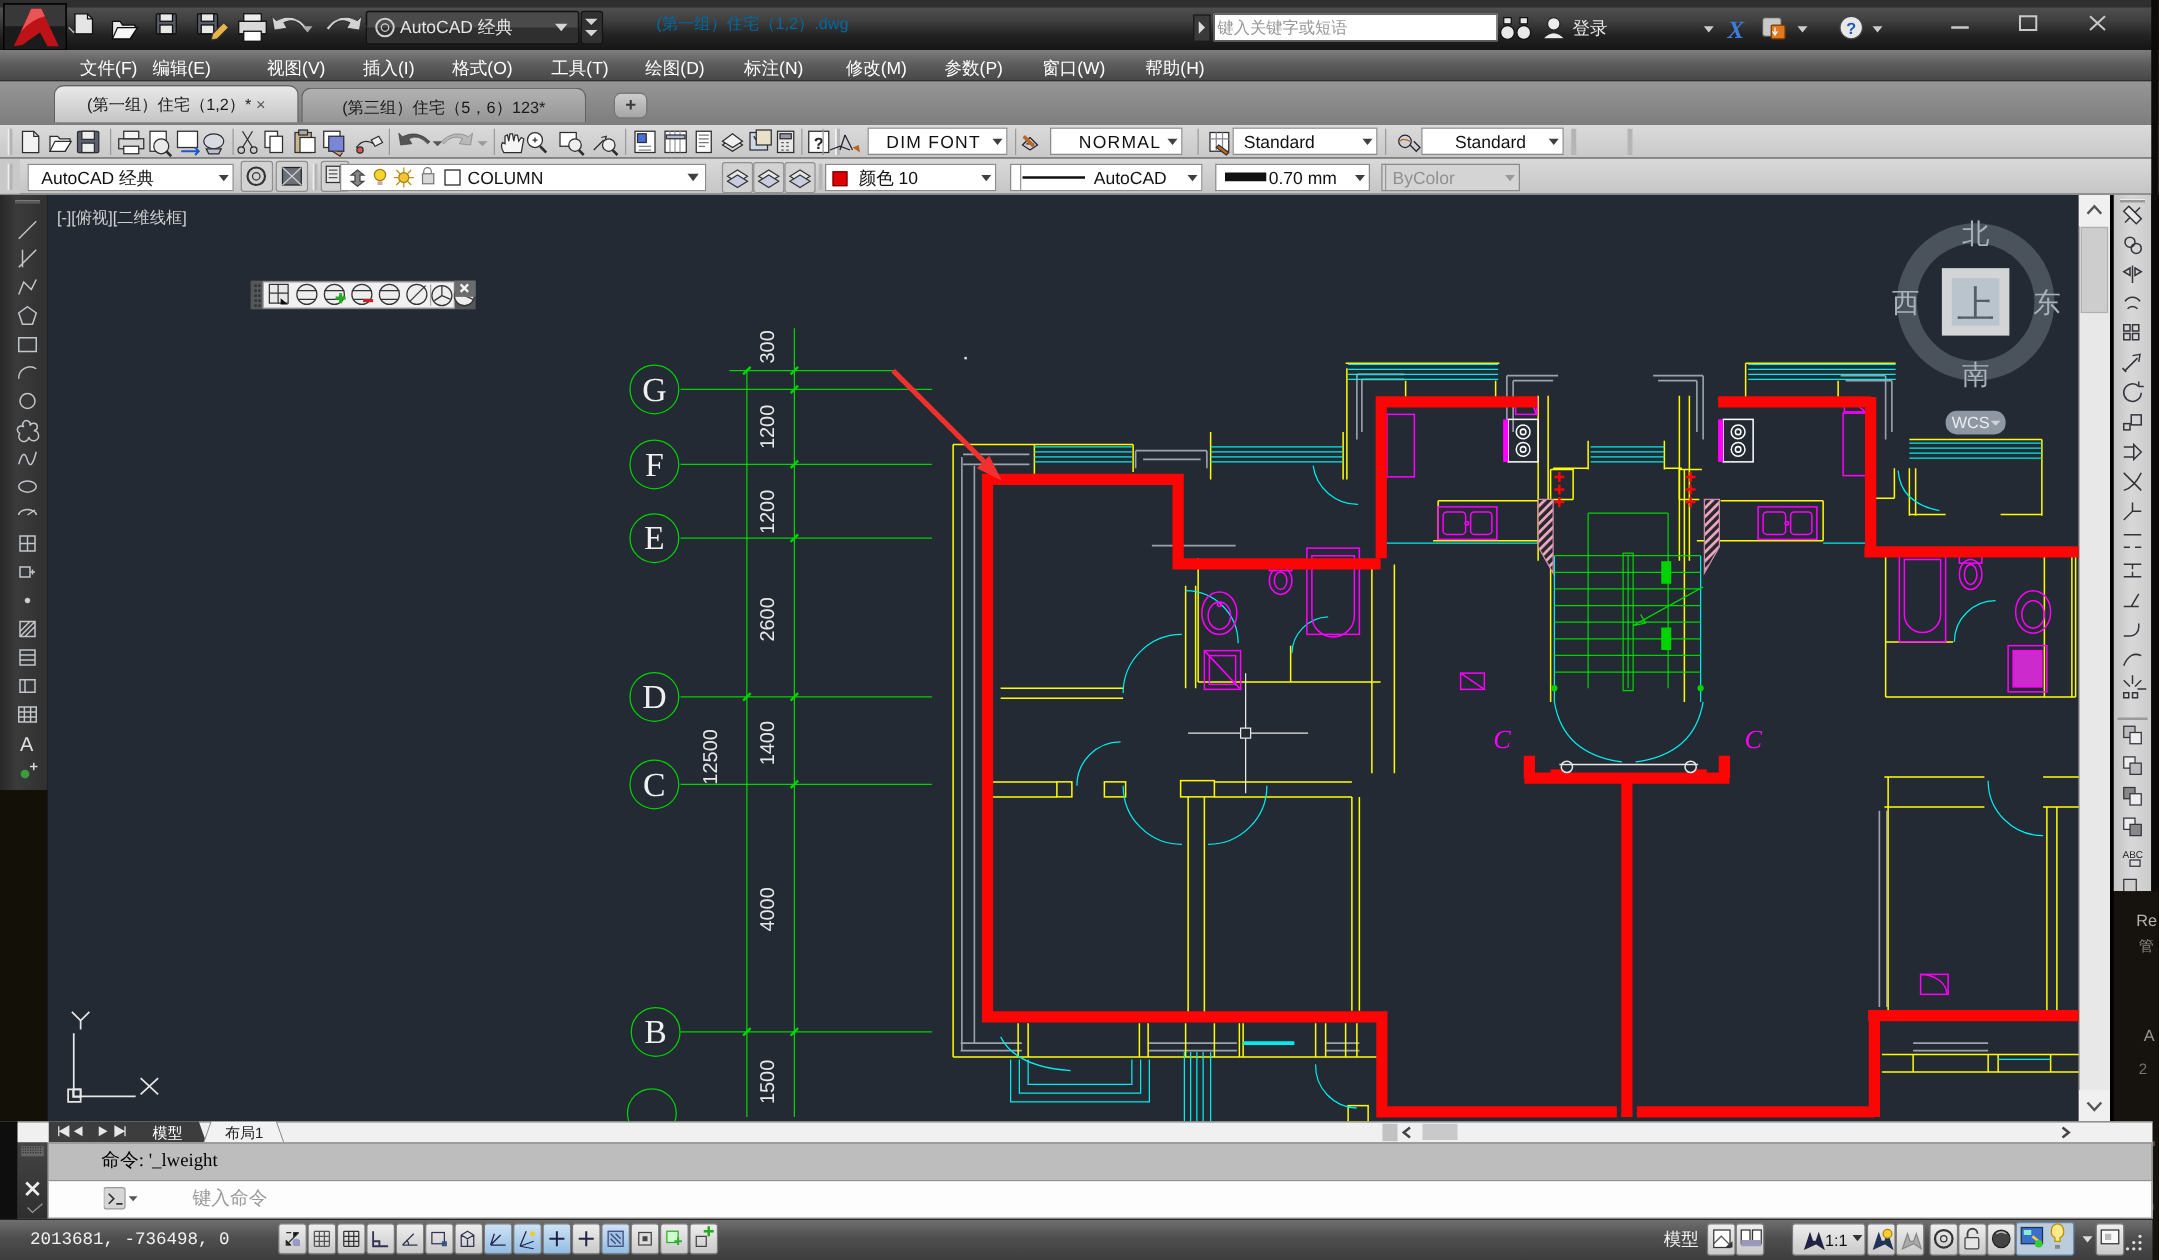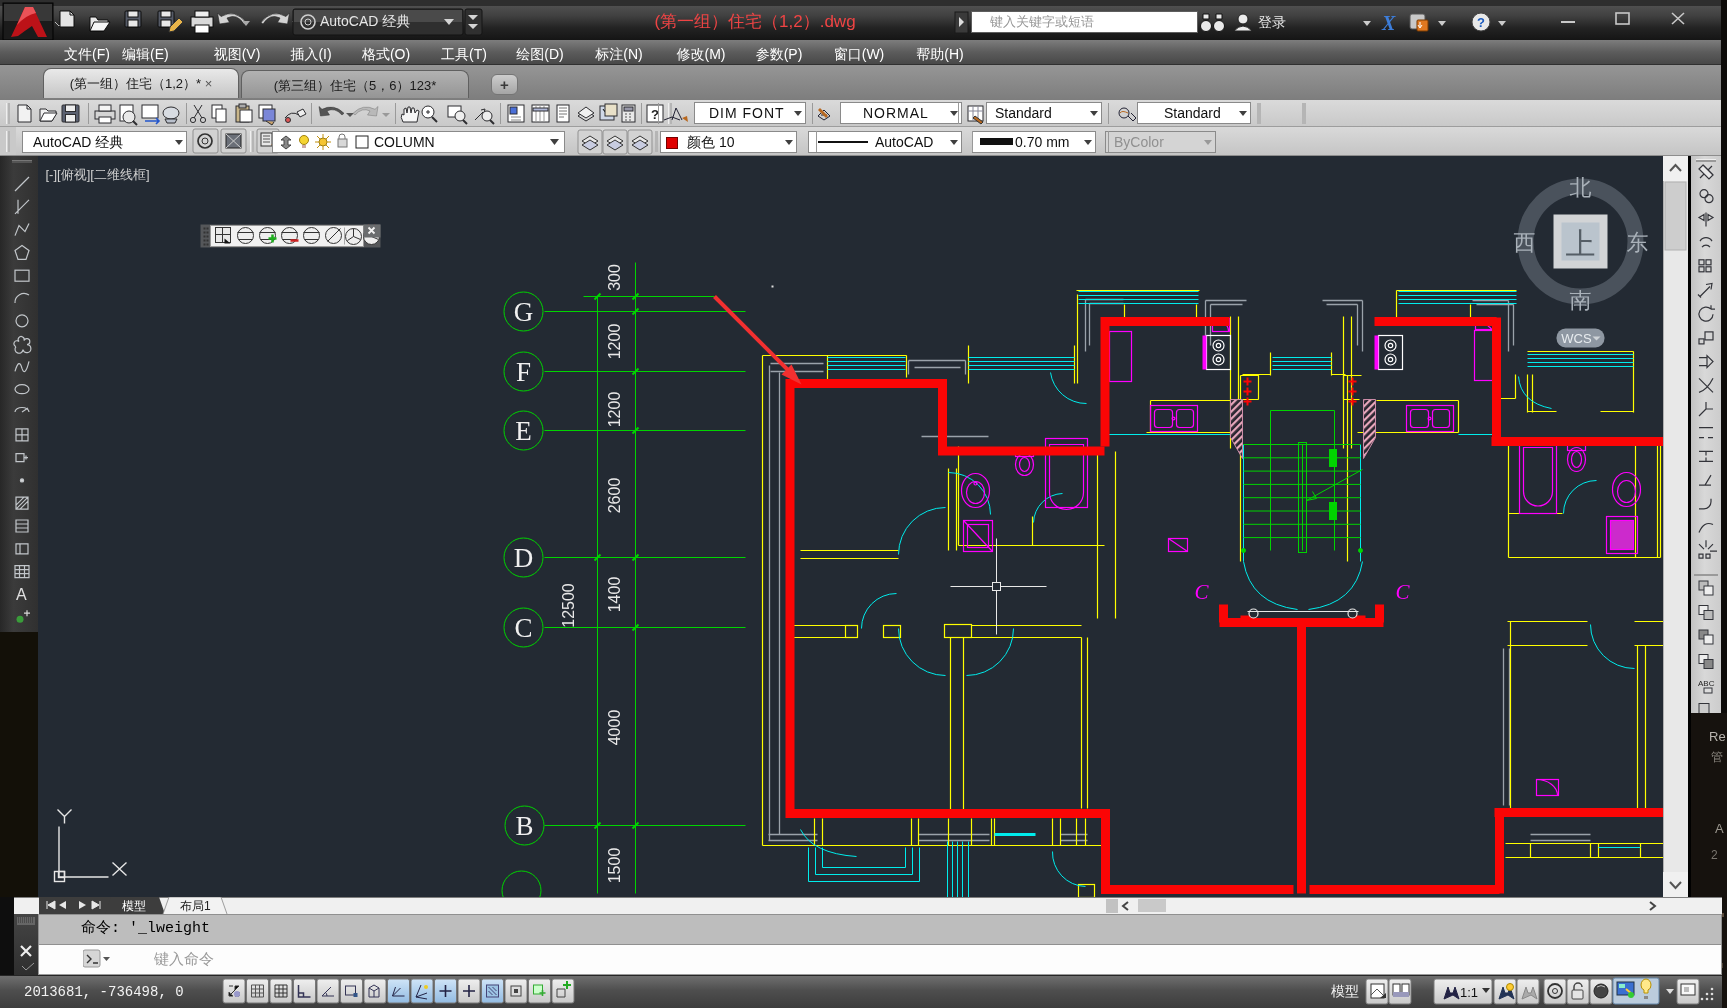--- a/index.html
+++ b/index.html
@@ -20,21 +20,21 @@
 .combo .car{position:absolute;right:3px;top:8px;width:0;height:0;border-left:4px solid transparent;border-right:4px solid transparent;border-top:5px solid #3f3f3f}
 #leftpal{left:0;top:156px;width:38px;height:476px;background:linear-gradient(90deg,#272727,#3b3b3b 35%,#303030)}
 #leftunder{left:0;top:632px;width:38px;height:265px;background:#131008}
 #canvas{left:38px;top:156px;width:1625px;height:741px;background:#232a33}
 #vscroll{left:1663px;top:156px;width:25px;height:741px;background:#e8e8e8;border-left:1px solid #b0b0b0}
 #rtool{left:1691px;top:156px;width:30px;height:557px;background:linear-gradient(90deg,#c3c3c3,#d8d8d8 45%,#cccccc)}
 #rtoolunder{left:1691px;top:713px;width:31px;height:295px;background:#171310}
 #redge{left:1721px;top:0;width:6px;height:1008px;background:#0d0b09}
 #tabstrip{left:0;top:897px;width:1722px;height:17px;background:#f0f0f0;border-top:1px solid #7e7e7e}
 #cmdwin{left:14px;top:914px;width:1708px;height:61px;background:#bdbdbd}
-#cmdline1{left:38px;top:914px;width:1684px;height:31px;background:#bdbdbd;border:1px solid #909090;color:#000;font-size:15px;font-family:Liberation Mono, monospace;line-height:28px;padding-left:42px}
+#cmdline1{left:38px;top:914px;width:1684px;height:31px;background:#bdbdbd;border:1px solid #909090;color:#000;font-size:15px;font-family:Liberation Serif, serif;line-height:28px;padding-left:42px}
 #cmdline2{left:38px;top:945px;width:1684px;height:30px;background:#fdfdfd;border:1px solid #9a9a9a;border-top:none;color:#9a9a9a;font-size:15px;line-height:28px}
 #cmdleft{left:14px;top:914px;width:24px;height:61px;background:linear-gradient(#454545,#2e2e2e)}
 #cmdfar{left:0;top:897px;width:14px;height:111px;background:#0e0e0e}
 #statusbar{left:0;top:975px;width:1722px;height:33px;background:linear-gradient(#6f6f6f,#4e4e4e 45%,#3d3d3d);border-top:1px solid #262626;color:#f2f2f2}
 </style></head>
 <body>
 <div id="app">
 <div class="abs" id="titlebar"></div>
     <div class="abs" id="topstrip"></div>
 <svg class="abs" style="left:0;top:0" width="1727" height="40" viewBox="0 0 1727 40">
@@ -98,22 +98,22 @@
       <path d="M1420 22 v5 m-2 -2 l2 3 2 -3" stroke="#fff" fill="none"></path>
       <path d="M1438 21 l4 5 4-5" fill="#ccc"></path>
       <circle cx="1481" cy="22" r="9" fill="#e8e8e8" stroke="#444"></circle>
       <text x="1477" y="27" font-size="13" font-weight="bold" fill="#1a5abf">?</text>
       <path d="M1498 21 l4 5 4-5" fill="#ccc"></path>
       <path d="M1561 22 h14" stroke="#c9c9c9" stroke-width="2"></path>
       <rect x="1616" y="13" width="13" height="11" fill="none" stroke="#c9c9c9" stroke-width="1.6"></rect>
       <path d="M1672 13 l12 11 m0 -11 l-12 11" stroke="#c9c9c9" stroke-width="1.6"></path>
     </svg>
 <div class="abs" style="left:320px;top:13px;color:#e6e6e6;font-size:14px">AutoCAD 经典</div>
-    <div class="abs" style="left:525px;top:10px;width:460px;text-align:center;color:#ef4444;font-size:17px">(第一组）住宅（1,2）.dwg</div>
-    <div class="abs" style="left:971px;top:11px;width:227px;height:22px;background:#fff;border:1px solid #5e5e5e;color:#969696;font-size:13px;line-height:20px;padding-left:18px">键入关键字或短语</div>
+    <div class="abs" style="left:525px;top:10px;width:460px;text-align:left;color:#0369a1;font-size:13px">(第一组）住宅（1,2）.dwg</div>
+    <div class="abs" style="left:971px;top:11px;width:227px;height:22px;background:#fff;border:1px solid #5e5e5e;color:#969696;font-size:13px;line-height:20px;padding-left:2px">键入关键字或短语</div>
     <div class="abs" style="left:1258px;top:14px;color:#e8e8e8;font-size:14px">登录</div>
     <div class="abs" id="menubar" style="display:block">
       <span style="position:absolute;left:47px;top:3px;width:80px;text-align:center">文件(F)</span>
       <span style="position:absolute;left:122px;top:3px;width:80px;text-align:left">编辑(E)</span>
       <span style="position:absolute;left:197px;top:3px;width:80px;text-align:center">视图(V)</span>
       <span style="position:absolute;left:271px;top:3px;width:80px;text-align:center">插入(I)</span>
       <span style="position:absolute;left:346px;top:3px;width:80px;text-align:center">格式(O)</span>
       <span style="position:absolute;left:424px;top:3px;width:80px;text-align:center">工具(T)</span>
       <span style="position:absolute;left:500px;top:3px;width:80px;text-align:center">绘图(D)</span>
       <span style="position:absolute;left:579px;top:3px;width:80px;text-align:center">标注(N)</span>
@@ -255,21 +255,21 @@
         <path d="M968 11 h15 m-10 -5 v15 m5 -15 v15" stroke="#889"></path>
         <path d="M975 16 l8 6 -2 2 -8 -6 z" fill="#b86820" stroke="#333"></path>
       </g>
       <g stroke="#223" fill="none">
         <circle cx="1124" cy="13" r="5"></circle>
         <path d="M1128 16 l5 5 3 -3 -5 -5"></path>
         <path d="M1120 13 q2 -3 8 0" stroke="#b86820"></path>
       </g>
     </svg>
     <div class="combo" style="left:694px;top:102px;width:112px"><span style="margin-left:14px;letter-spacing:1px">DIM FONT</span><span class="car"></span></div>
-    <div class="combo" style="left:840px;top:102px;width:122px"><span style="margin-left:22px;letter-spacing:1px">NORMAL</span><span class="car"></span></div>
+    <div class="combo" style="left:840px;top:102px;width:106px"><span style="margin-left:22px;letter-spacing:1px">NORMAL</span><span class="car"></span></div>
     <div class="combo" style="left:986px;top:102px;width:116px"><span style="margin-left:8px">Standard</span><span class="car"></span></div>
     <div class="combo" style="left:1137px;top:102px;width:114px"><span style="margin-left:26px">Standard</span><span class="car"></span></div>
     <svg class="abs" style="left:0;top:100px" width="1727" height="27">
       <rect x="658" y="3" width="1" height="21" fill="#9a9a9a"></rect>
       <rect x="812" y="3" width="1" height="21" fill="#9a9a9a"></rect>
       <rect x="958" y="3" width="1" height="21" fill="#9a9a9a"></rect>
       <rect x="1108" y="3" width="1" height="21" fill="#9a9a9a"></rect>
       <rect x="1257" y="3" width="4" height="21" fill="#b5b5b5"></rect>
       <rect x="1302" y="3" width="4" height="21" fill="#b5b5b5"></rect>
     </svg>

